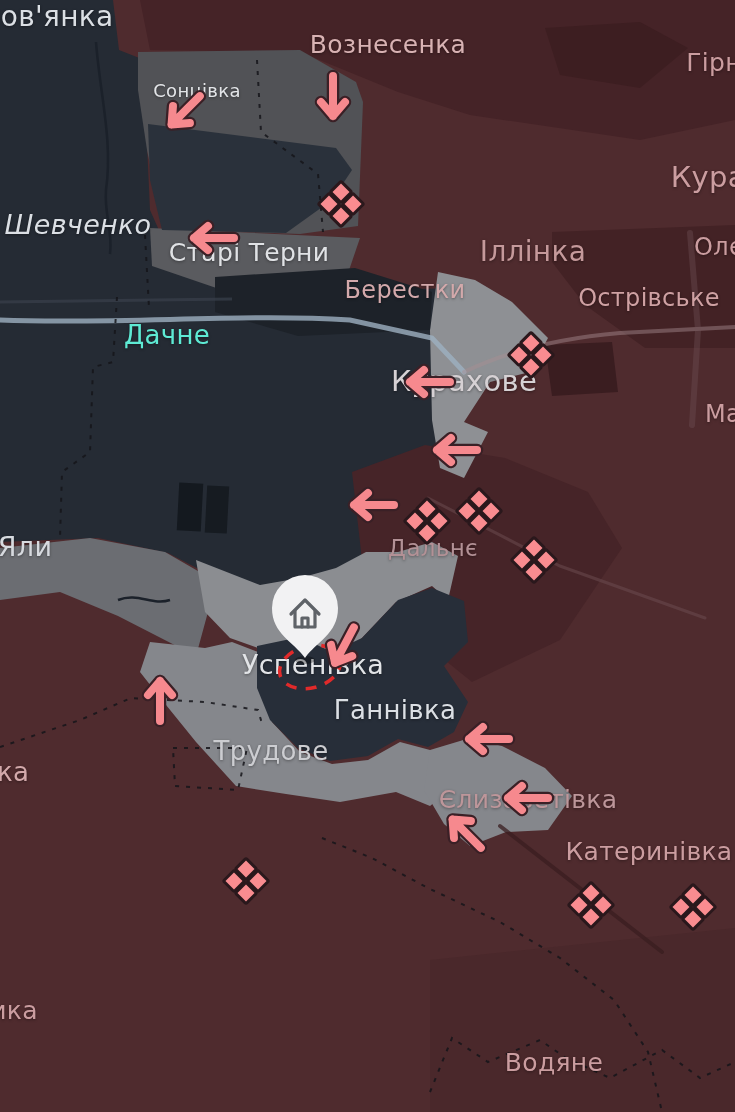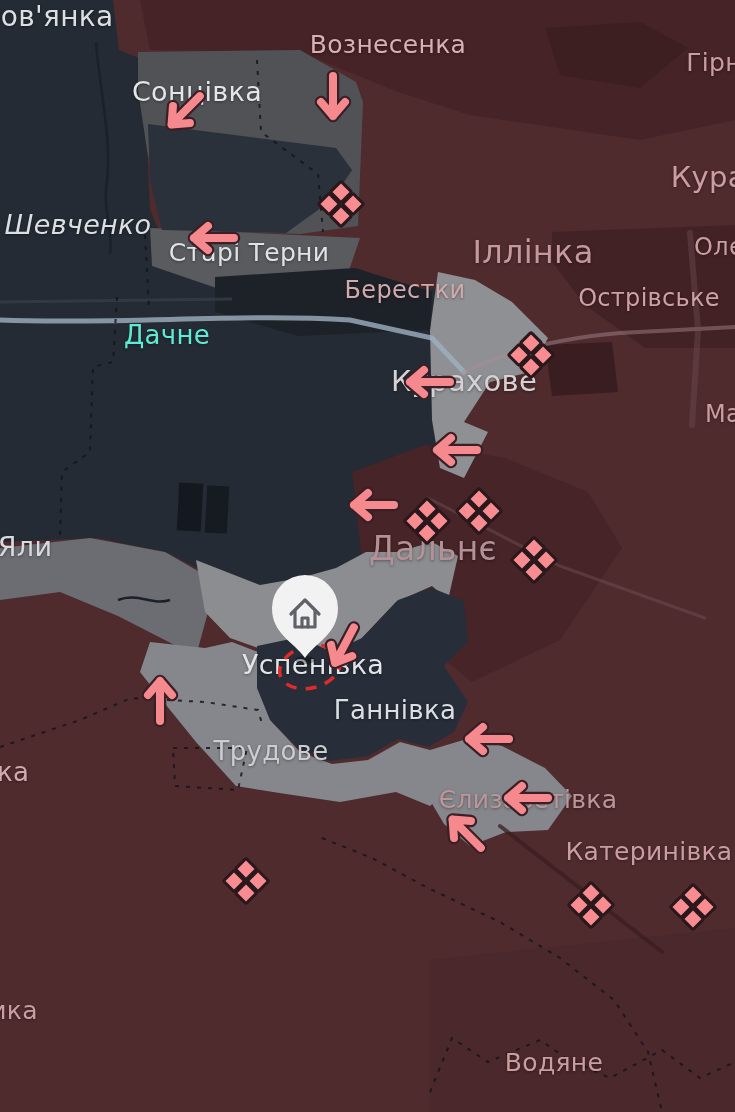--- a/index.html
+++ b/index.html
@@ -75,33 +75,33 @@
       <path d="M173,748 L247,748 L238,790 L175,786 Z"></path>
       <path d="M322,838 L372,858 L428,888 L500,922 L560,958 L614,1000 L648,1052 L662,1112"></path>
       <path d="M430,1092 L452,1038 L488,1062 L540,1040 L566,1058 L610,1078 L662,1050 L700,1078 L735,1062"></path>
     </g>
   </svg>
 
   <div id="labels-layer">
       <div class="map-label" style="left: 48px; top: 17px; font-size: 28px; color: rgb(219, 223, 228);">лов'янка</div>
       <div class="map-label" style="left: 388px; top: 44px; font-size: 25px; color: rgb(216, 178, 179);">Вознесенка</div>
       <div class="map-label" style="left: 714px; top: 62px; font-size: 25px; color: rgb(203, 157, 160);">Гірн</div>
-      <div class="map-label" style="left: 197px; top: 91px; font-size: 27px; color: rgb(227, 229, 232);">Сонцівка</div>
+      <div class="map-label" style="left: 197px; top: 91px; font-size: 18px; color: rgb(227, 229, 232);">Сонцівка</div>
       <div class="map-label" style="left: 717px; top: 177px; font-size: 29px; color: rgb(203, 157, 160);">Курах</div>
       <div class="map-label" style="left: 78px; top: 224px; font-size: 27px; color: rgb(219, 223, 228); font-style: italic;">Шевченко</div>
       <div class="map-label" style="left: 249px; top: 252px; font-size: 25px; color: rgb(224, 226, 229);">Старі Терни</div>
       <div class="map-label" style="left: 405px; top: 254px; font-size: 24px; color: rgb(211, 169, 171); margin-top: 36px;">Берестки</div>
-      <div class="map-label" style="left: 533px; top: 252px; font-size: 32px; color: rgb(197, 153, 155);">Іллінка</div>
+      <div class="map-label" style="left: 533px; top: 252px; font-size: 28px; color: rgb(197, 153, 155);">Іллінка</div>
       <div class="map-label" style="left: 719px; top: 247px; font-size: 24px; color: rgb(203, 157, 160);">Оле</div>
       <div class="map-label" style="left: 649px; top: 298px; font-size: 24px; color: rgb(207, 161, 163);">Острівське</div>
       <div class="map-label" style="left: 167px; top: 335px; font-size: 26px; color: #5eead4;">Дачне</div>
       <div class="map-label" style="left: 464px; top: 381px; font-size: 29px; color: rgb(214, 209, 212);">Курахове</div>
       <div class="map-label" style="left: 723px; top: 414px; font-size: 24px; color: rgb(203, 157, 160);">Ма</div>
       <div class="map-label" style="left: 25px; top: 546px; font-size: 27px; color: rgb(215, 218, 223);">Яли</div>
-      <div class="map-label" style="left: 433px; top: 548px; font-size: 33px; color: rgb(179, 145, 150);">Дальнє</div>
+      <div class="map-label" style="left: 433px; top: 548px; font-size: 23px; color: rgb(179, 145, 150);">Дальнє</div>
       <div class="map-label" style="left: 313px; top: 664px; font-size: 27px; color: rgb(226, 228, 231);">Успенівка</div>
       <div class="map-label" style="left: 395px; top: 710px; font-size: 26px; color: rgb(219, 223, 228); text-align: right;">Ганнівка</div>
       <div class="map-label" style="left: 271px; top: 751px; font-size: 26px; color: rgb(204, 205, 209);">Трудове</div>
       <div class="map-label" style="left: 13px; top: 772px; font-size: 26px; color: rgb(211, 169, 171);">ка</div>
       <div class="map-label" style="left: 528px; top: 799px; font-size: 25px; color: rgb(189, 150, 154);">Єлизаветівка</div>
       <div class="map-label" style="left: 649px; top: 851px; font-size: 25px; color: rgb(203, 157, 160);">Катеринівка</div>
       <div class="map-label" style="left: 14px; top: 1010px; font-size: 25px; color: rgb(203, 157, 160);">ика</div>
       <div class="map-label" style="left: 554px; top: 1062px; font-size: 25px; color: rgb(203, 157, 160);">Водяне</div>
     </div>
 

